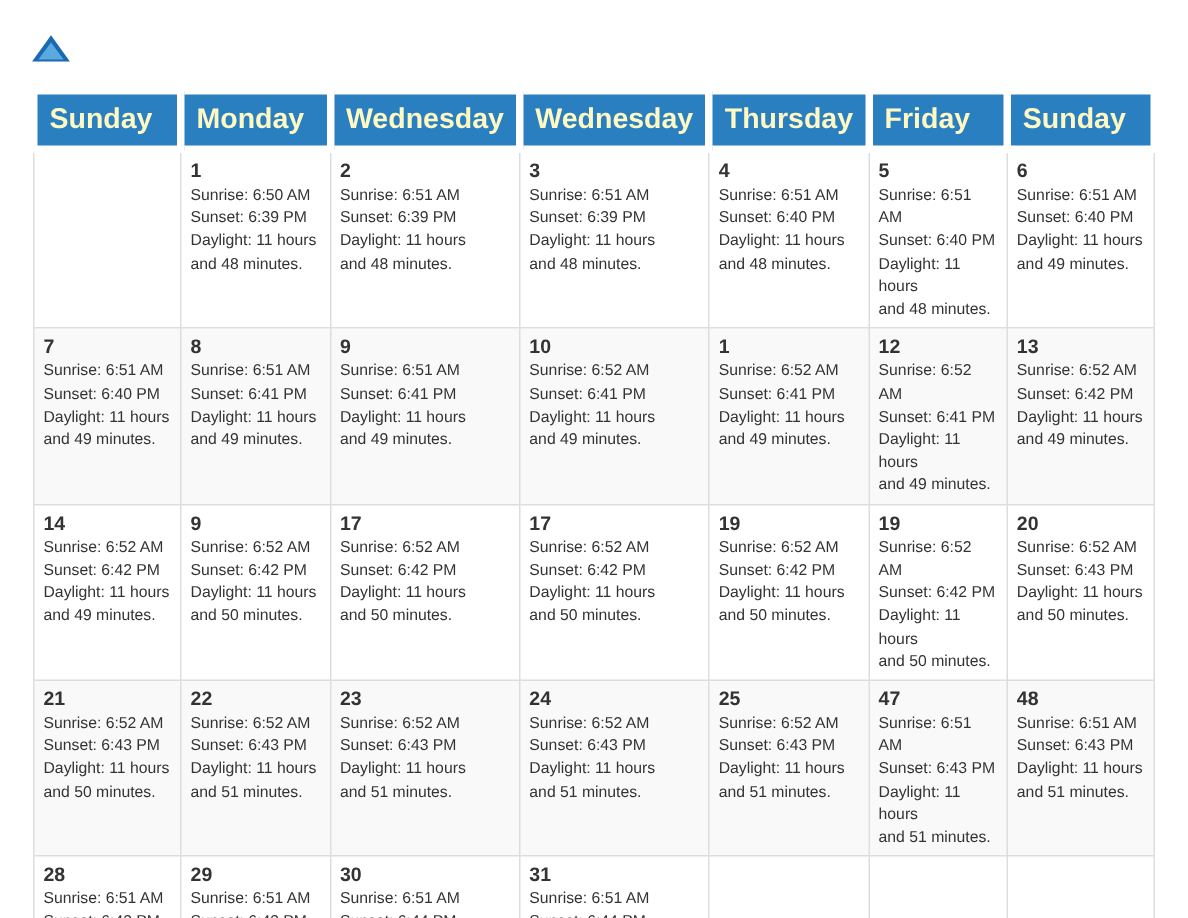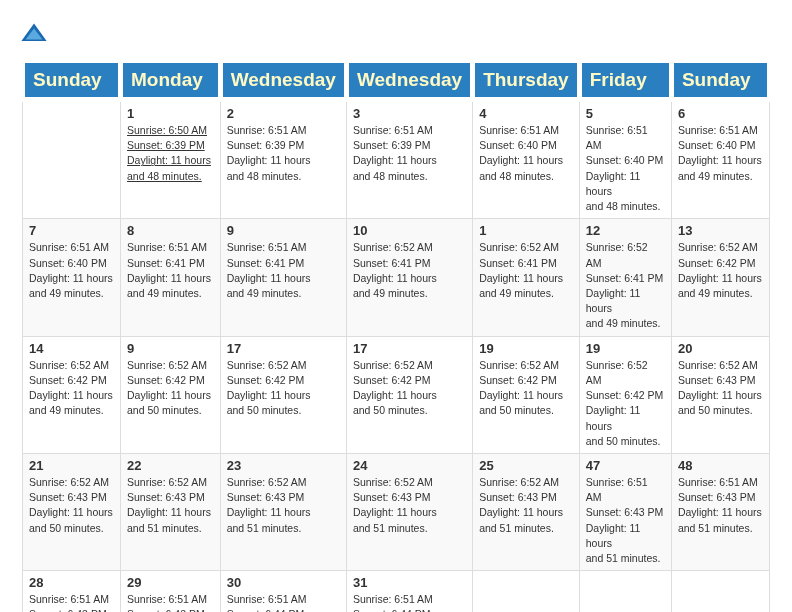--- a/index.html
+++ b/index.html
@@ -125,21 +125,21 @@
         <th>Thursday</th>
         <th>Friday</th>
         <th>Sunday</th>
       </tr>
   </thead>
   <tbody id="calendar-body">
   <tr>
         <td></td>
         <td>
           <span class="day-number">1</span>
-          <div class="day-info" style="white-space: pre-line; text-decoration: underline;">Sunrise: 6:50 AM
+          <div class="day-info" style="white-space: pre-line;">Sunrise: 6:50 AM
 Sunset: 6:39 PM
 Daylight: 11 hours
 and 48 minutes.</div>
         </td>
         <td>
           <span class="day-number">2</span>
           <div class="day-info" style="white-space: pre-line;">Sunrise: 6:51 AM
 Sunset: 6:39 PM
 Daylight: 11 hours
 and 48 minutes.</div>

